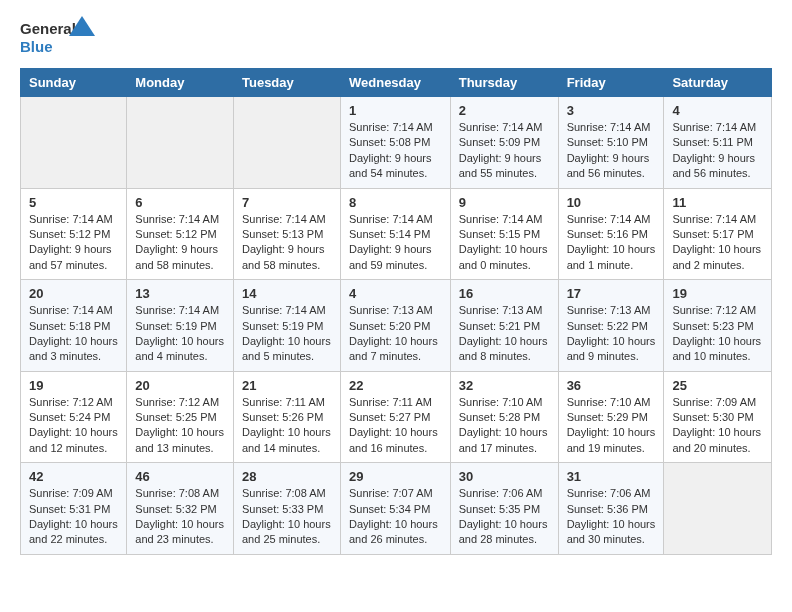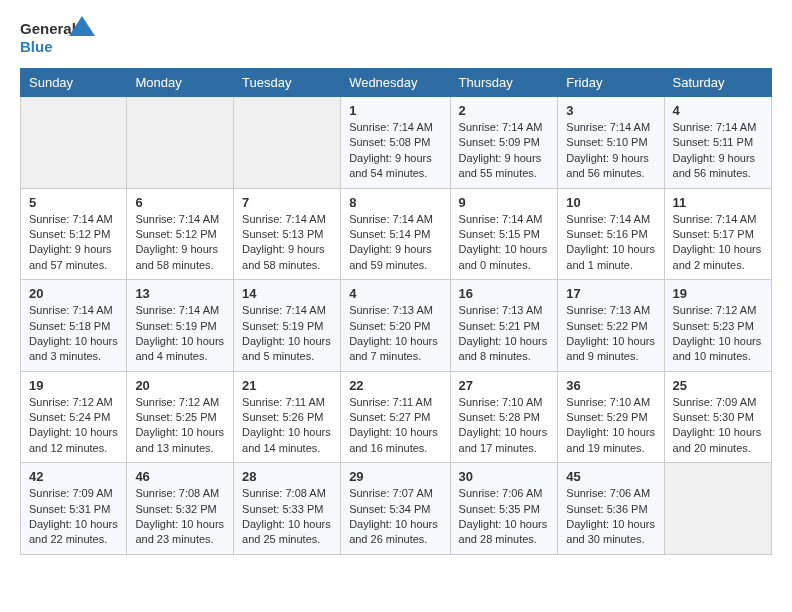--- a/index.html
+++ b/index.html
@@ -39,21 +39,21 @@
       width: 100%;
       border-collapse: collapse;
       border: 1px solid #ccc;
     }
     thead tr th {
       background: #2e6da4;
       color: #fff;
       text-align: left;
       padding: 6px 8px;
       font-size: 13px;
-      font-weight: normal;
+      font-weight: bold;
       border: 1px solid #2e6da4;
     }
     tbody tr td {
       vertical-align: top;
       padding: 6px 8px;
       border: 1px solid #ccc;
       font-size: 11px;
       color: #333;
       width: 113px;
       min-height: 80px;
@@ -202,21 +202,21 @@
           </td>
           <td>
             <span class="day-num">21</span>
             <div class="day-info">Sunrise: 7:11 AM<br>Sunset: 5:26 PM<br>Daylight: 10 hours and 14 minutes.</div>
           </td>
           <td>
             <span class="day-num">22</span>
             <div class="day-info">Sunrise: 7:11 AM<br>Sunset: 5:27 PM<br>Daylight: 10 hours and 16 minutes.</div>
           </td>
           <td>
-            <span class="day-num">27</span>
+            <span class="day-num">32</span>
             <div class="day-info">Sunrise: 7:10 AM<br>Sunset: 5:28 PM<br>Daylight: 10 hours and 17 minutes.</div>
           </td>
           <td>
             <span class="day-num">36</span>
             <div class="day-info">Sunrise: 7:10 AM<br>Sunset: 5:29 PM<br>Daylight: 10 hours and 19 minutes.</div>
           </td>
           <td>
             <span class="day-num">25</span>
             <div class="day-info">Sunrise: 7:09 AM<br>Sunset: 5:30 PM<br>Daylight: 10 hours and 20 minutes.</div>
           </td>
@@ -236,20 +236,20 @@
           </td>
           <td>
             <span class="day-num">29</span>
             <div class="day-info">Sunrise: 7:07 AM<br>Sunset: 5:34 PM<br>Daylight: 10 hours and 26 minutes.</div>
           </td>
           <td>
             <span class="day-num">30</span>
             <div class="day-info">Sunrise: 7:06 AM<br>Sunset: 5:35 PM<br>Daylight: 10 hours and 28 minutes.</div>
           </td>
           <td>
-            <span class="day-num">45</span>
+            <span class="day-num">31</span>
             <div class="day-info">Sunrise: 7:06 AM<br>Sunset: 5:36 PM<br>Daylight: 10 hours and 30 minutes.</div>
           </td>
           <td class="empty-cell"></td>
         </tr>
       </tbody>
   </table>
 </div>
 
 </body></html>

